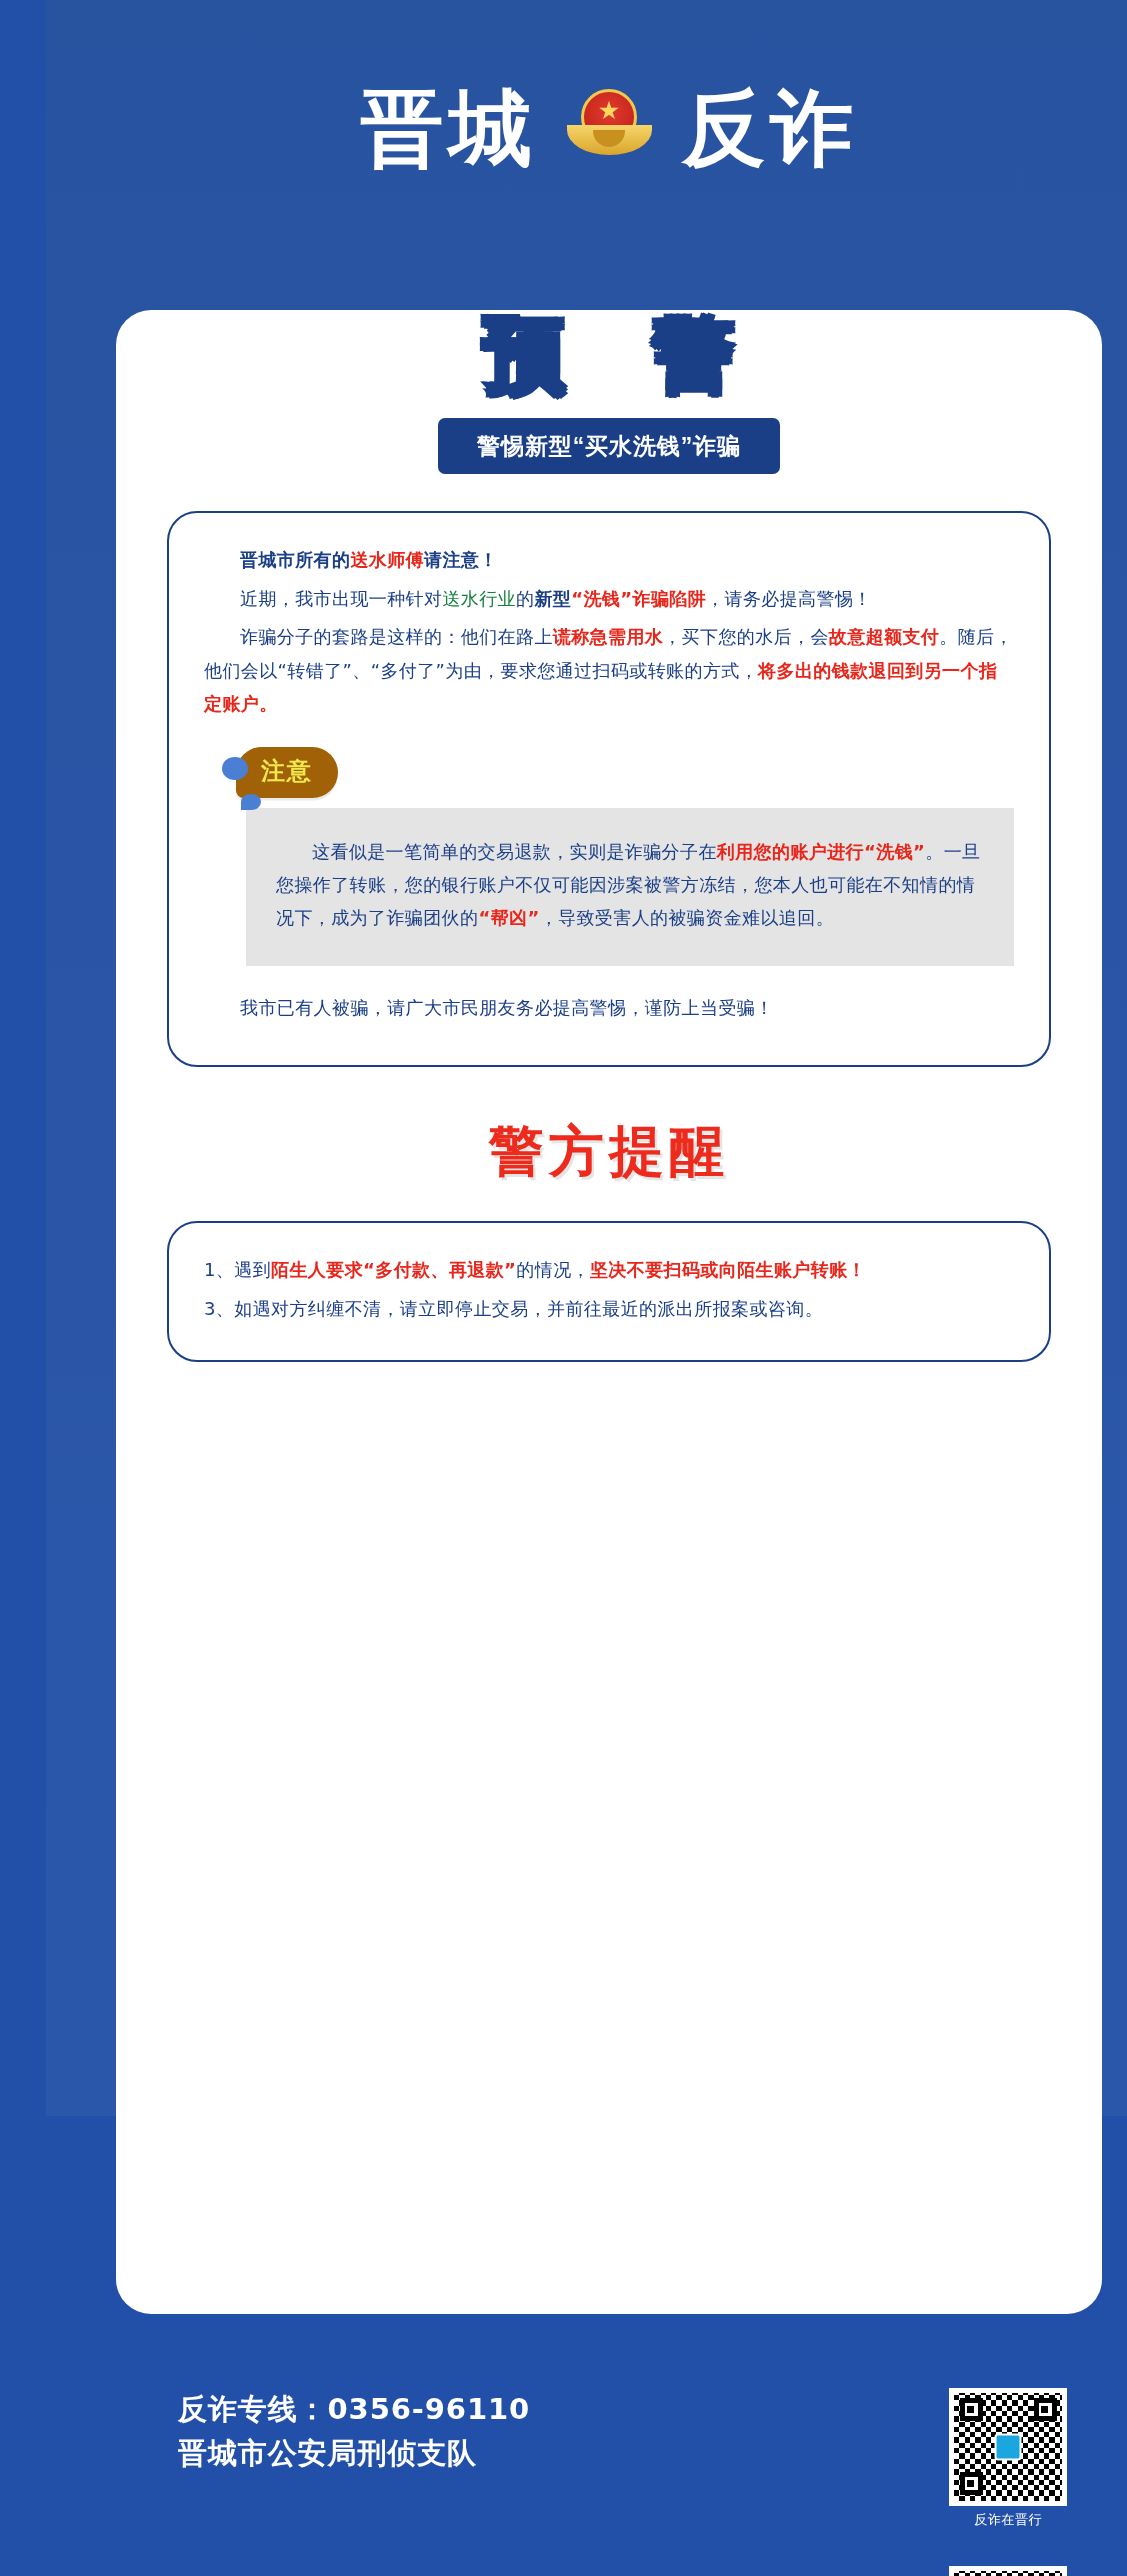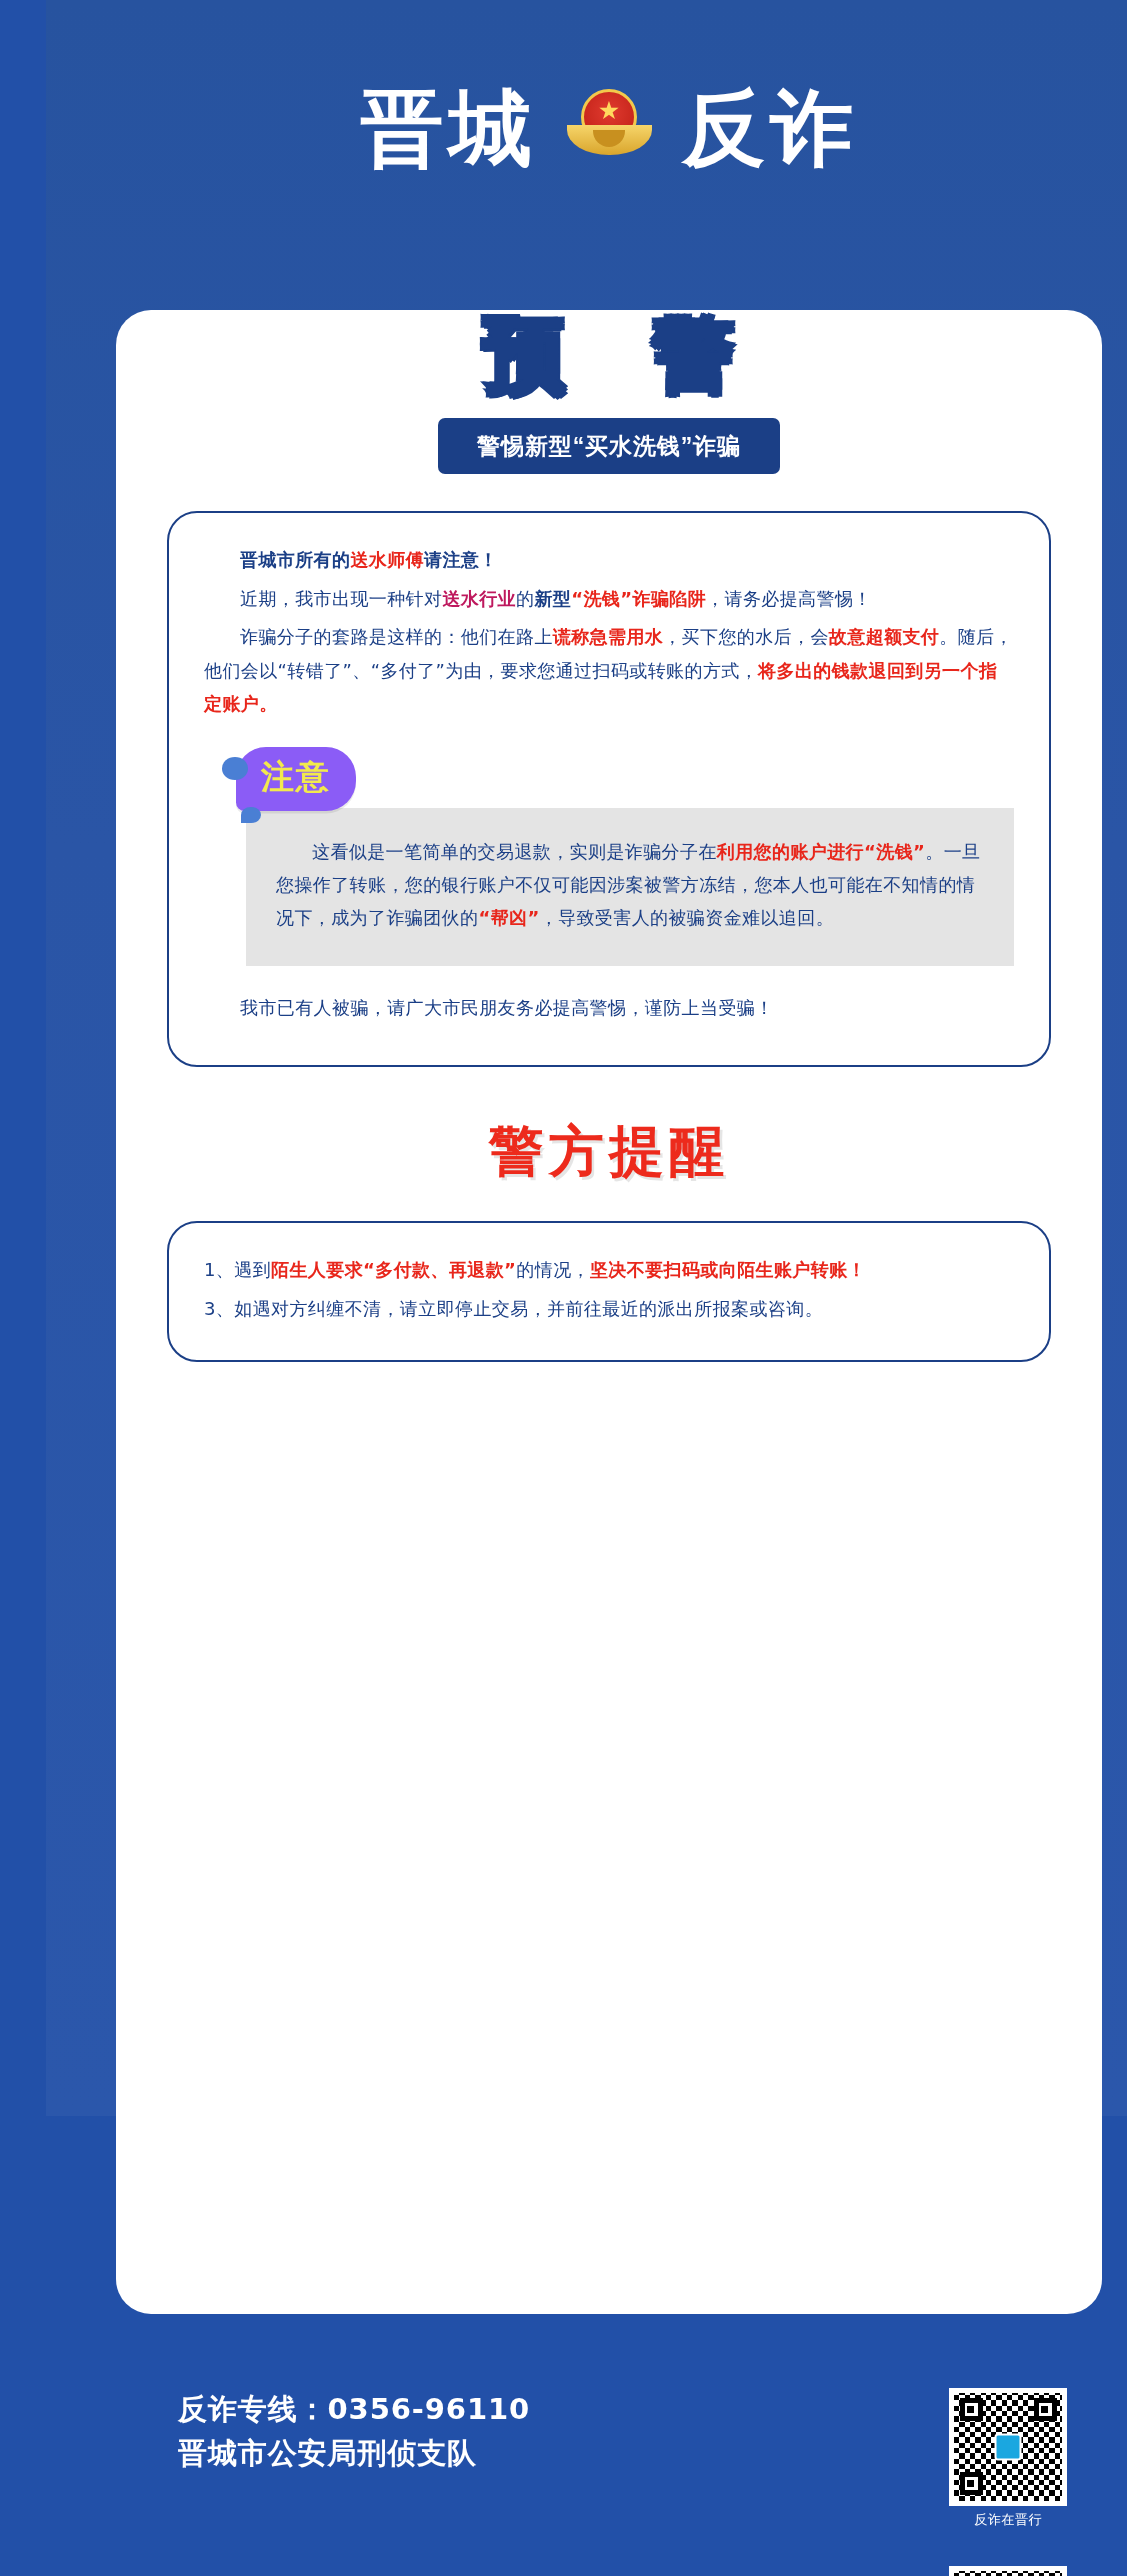--- a/index.html
+++ b/index.html
@@ -141,35 +141,35 @@
     font-size: 18px;
     line-height: 1.85;
     color: #1b3f86;
     text-indent: 2em;
     margin: 0 0 5.3px 0;
     letter-spacing: 0.4px;
     font-family: "DejaVu Sans", "Liberation Sans", sans-serif;
   }
   .b { font-weight: bold; }
   .red { color: #e8261b; font-weight: bold; }
-  .green { color: #be185d; font-weight: bold; }
+  .green { color: #15803d; font-weight: normal; }
   .navy { color: #1b3f86; }
 
   
   .bubble-row {
     position: relative;
     margin-top: 26.4px;
     height: 53px;
   }
   .bubble {
     position: relative;
     display: inline-block;
-    background: #8b5cf6;
+    background: #a16207;
     color: #f2e94d;
-    font-size: 33px;
+    font-size: 24px;
     font-weight: bold;
     padding: 8.8px 25px 10.6px 25px;
     border-radius: 30px 30px 30px 8.8px;
     letter-spacing: 1.8px;
     margin-left: 32px;
     box-shadow: 0 2.6px 0 rgba(0,0,0,0.08);
   }
   .bubble:before {
     content: "";
     position: absolute;

